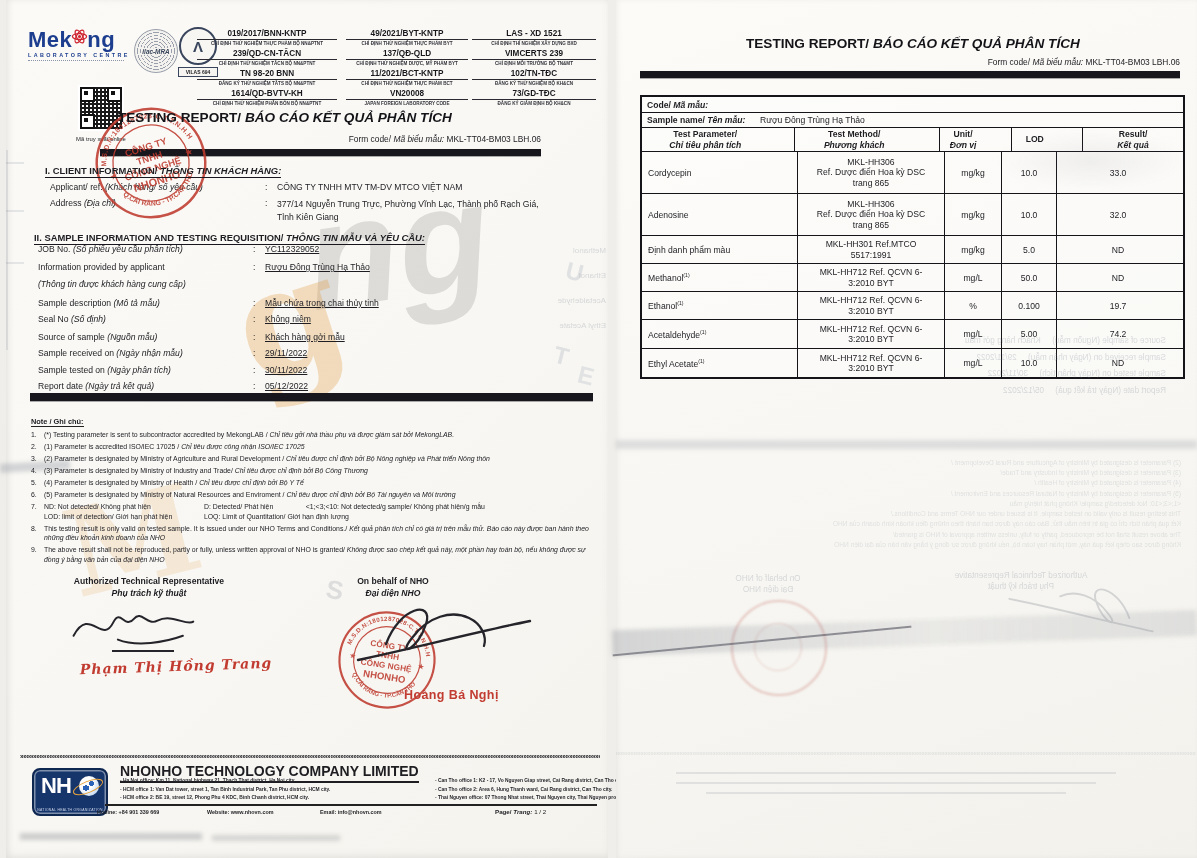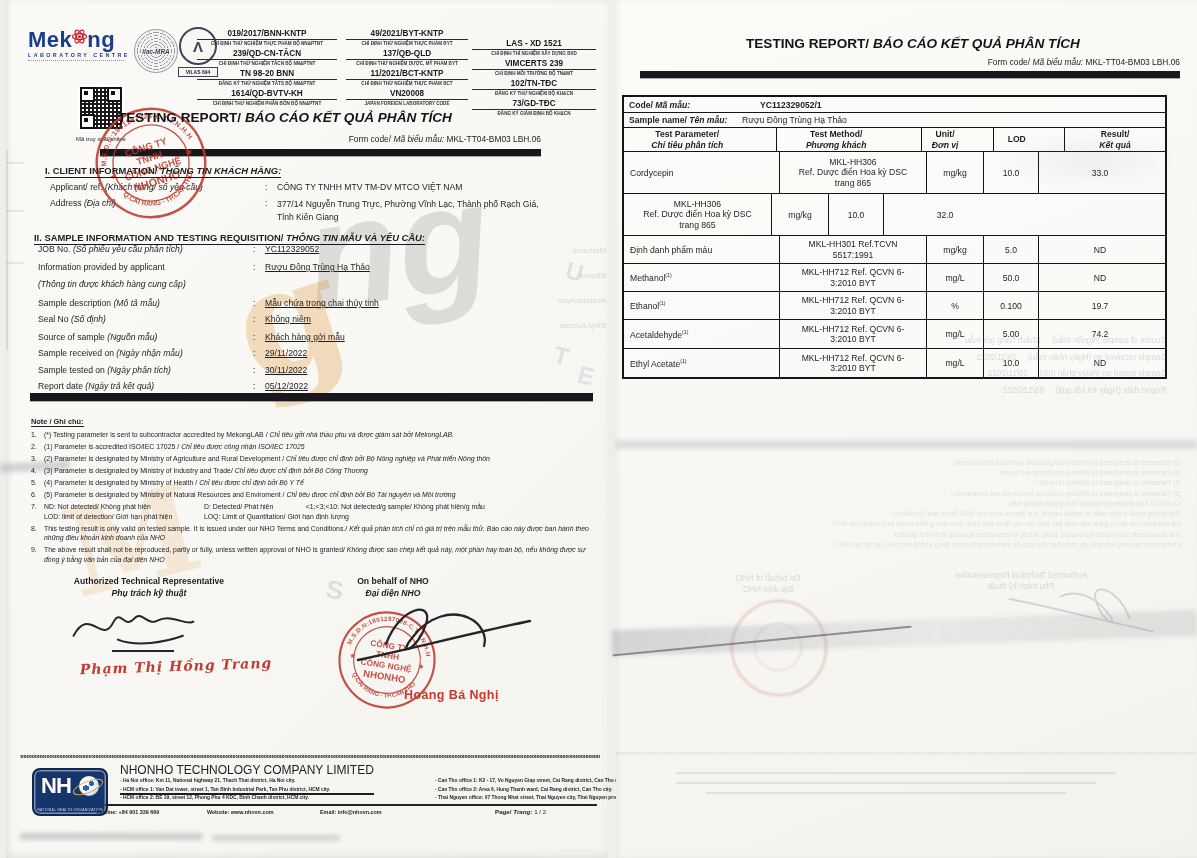--- a/index.html
+++ b/index.html
@@ -68,21 +68,21 @@
   .nho{position:relative;width:72px;height:44px;background:#16356b;border-radius:8px;border:2px solid #0e2750;
        box-shadow:inset 0 0 0 1.5px rgba(255,255,255,.45);}
   .nho .nh{position:absolute;left:7px;top:3px;font-size:22px;font-weight:bold;color:#fff;letter-spacing:-1px;}
   .globe{position:absolute;right:7px;top:6px;width:20px;height:20px;border-radius:50%;
          background:radial-gradient(3px 3px at 62% 38%, #2a62b8 85%, transparent 86%),
                     radial-gradient(4px 3px at 35% 60%, #2a62b8 85%, transparent 86%),
                     radial-gradient(circle at 35% 35%, #ffffff 0 35%, #cfe0f4 70%, #9fc1e8 100%);}
   .globe:after{content:"";position:absolute;left:-7px;top:5px;width:30px;height:10px;border:1.6px solid #e6a33c;
                border-radius:50%;transform:rotate(-22deg);}
   .nho .cap{position:absolute;left:0;right:0;bottom:2px;text-align:center;font-size:3.4px;color:#cfd8ea;letter-spacing:.3px;}
-  .company{font-size:12px;font-weight:normal;border-bottom:2px solid #1d1d22;display:inline-block;padding-bottom:16px;white-space:nowrap;}
+  .company{font-size:14px;font-weight:bold;border-bottom:2px solid #1d1d22;display:inline-block;padding-bottom:2px;white-space:nowrap;}
   .addr{font-size:4.9px;font-weight:bold;color:#26262c;line-height:1.75;white-space:nowrap;}
   .fline{font-size:5.4px;font-weight:bold;white-space:nowrap;}
 
   
   .rtable{position:absolute;left:640px;top:95px;width:541px;border:2px solid #141419;background:rgba(255,255,255,.35);font-size:8.6px;}
   .trow{display:flex;border-top:1px solid #141419;}
   .trow:first-child{border-top:none;}
   .cell{border-left:1px solid #141419;box-sizing:border-box;display:flex;flex-direction:column;
         align-items:center;justify-content:center;text-align:center;padding:1px 3px;}
   .cell:first-child,.cell.nb{border-left:none;}
@@ -180,21 +180,21 @@
         </div>
       <div class="acc-entry">
           <span class="acc-code">11/2021/BCT-KNTP</span>
           <span class="acc-desc">CHỈ ĐỊNH THỬ NGHIỆM THỰC PHẨM BCT</span>
         </div>
       <div class="acc-entry">
           <span class="acc-code">VN20008</span>
           <span class="acc-desc">JAPAN FOREIGN LABORATORY CODE</span>
         </div>
     </div>
-    <div class="abs" style="left:466px;top:39px;width:124px;">
+    <div class="abs" style="left:466px;top:29px;width:124px;">
       <div class="acc-entry">
           <span class="acc-code">LAS - XD 1521</span>
           <span class="acc-desc">CHỈ ĐỊNH THÍ NGHIỆM XÂY DỰNG BXD</span>
         </div>
       <div class="acc-entry">
           <span class="acc-code">VIMCERTS 239</span>
           <span class="acc-desc">CHỈ ĐỊNH MÔI TRƯỜNG BỘ TN&amp;MT</span>
         </div>
       <div class="acc-entry">
           <span class="acc-code">102/TN-TĐC</span>
@@ -436,26 +436,25 @@
   <div class="page" id="page-right">
 
     <div class="abs title" style="left:130px;top:36px;width:330px;">
       <span>TESTING REPORT/</span> <span class="i">BÁO CÁO KẾT QUẢ PHÂN TÍCH</span>
     </div>
     <div class="abs formline" style="left:280px;top:57px;width:284px;">
       <span>Form code/</span> <span class="i">Mã biểu mẫu:</span> <span>MKL-TT04-BM03 LBH.06</span>
     </div>
     <div class="abs bar" style="left:24px;top:71px;width:540px;height:6.5px;"></div>
 
-    <div class="rtable" style="left:6px;top:95px;">
+    <div class="rtable" style="left:24px;top:95px;">
       <div class="trow" style="height:15px;">
         <div class="cell mlab">
             <span><span class="b">Code/</span> <span class="b i">Mã mẫu:</span></span>
           </div>
-        <div class="cell mval nb b" style="padding-left:26px;">YC112329052/1</div>
       </div>
       <div class="trow" style="height:14px;">
         <div class="cell mlab">
             <span><span class="b">Sample name/</span> <span class="b i">Tên mẫu:</span></span>
           </div>
         <div class="cell mval nb" style="padding-left:8px;">Rượu Đông Trùng Hạ Thảo</div>
       </div>
       <div class="trow" style="height:23px;gap:25px;">
         <div class="cell c1 hcell" style="align-items:center;text-align:center;padding-left:3px;">
             <span>Test Parameter/</span>
@@ -483,32 +482,35 @@
             <span><span>Cordycepin</span><span class="sup"></span></span>
           </div>
         <div class="cell c2 method">MKL-HH306
 Ref. Dược điển Hoa kỳ DSC
 trang 865</div>
         <div class="cell c3">mg/kg</div>
         <div class="cell c4">10.0</div>
         <div class="cell c5">33.0</div>
       </div>
       <div class="trow" style="height:41px;">
+        <div class="cell c1">
+            <span><span>Adenosine</span><span class="sup"></span></span>
+          </div>
         <div class="cell c2 method">MKL-HH306
 Ref. Dược điển Hoa kỳ DSC
 trang 865</div>
         <div class="cell c3">mg/kg</div>
         <div class="cell c4">10.0</div>
         <div class="cell c5">32.0</div>
       </div>
       <div class="trow" style="height:27px;">
         <div class="cell c1">
             <span><span>Định danh phẩm màu</span><span class="sup"></span></span>
           </div>
-        <div class="cell c2 method">MKL-HH301 Ref.TCVN
+        <div class="cell c2 method">MKL-HH301 Ref.MTCO
 5517:1991</div>
         <div class="cell c3">mg/kg</div>
         <div class="cell c4">5.0</div>
         <div class="cell c5">ND</div>
       </div>
       <div class="trow" style="height:27px;">
         <div class="cell c1">
             <span><span>Methanol</span><span class="sup">(1)</span></span>
           </div>
         <div class="cell c2 method">MKL-HH712 Ref. QCVN 6-

